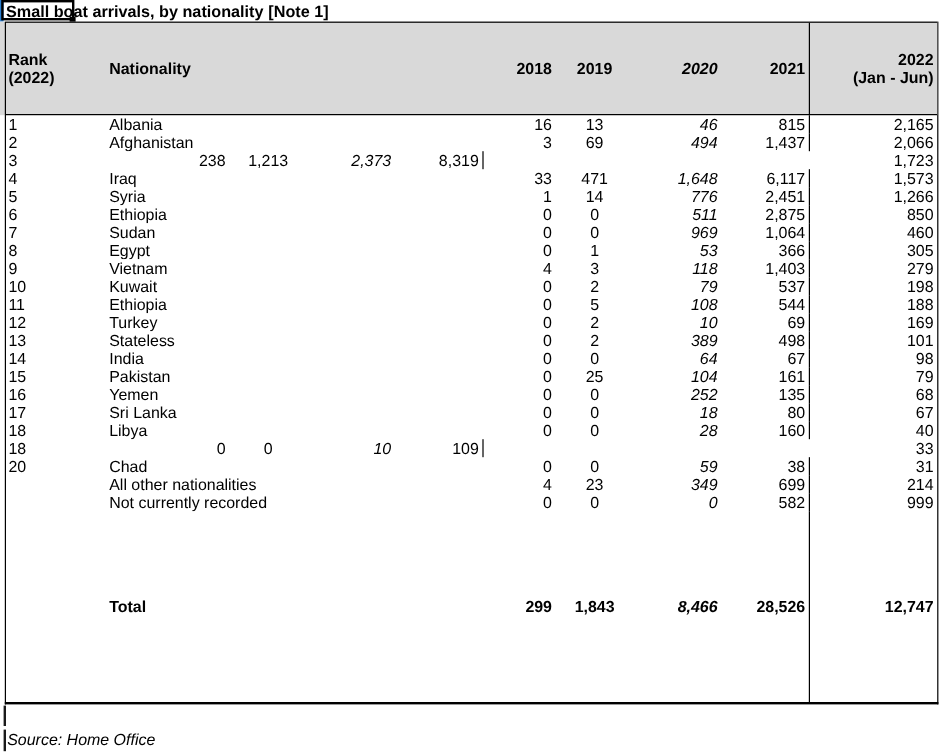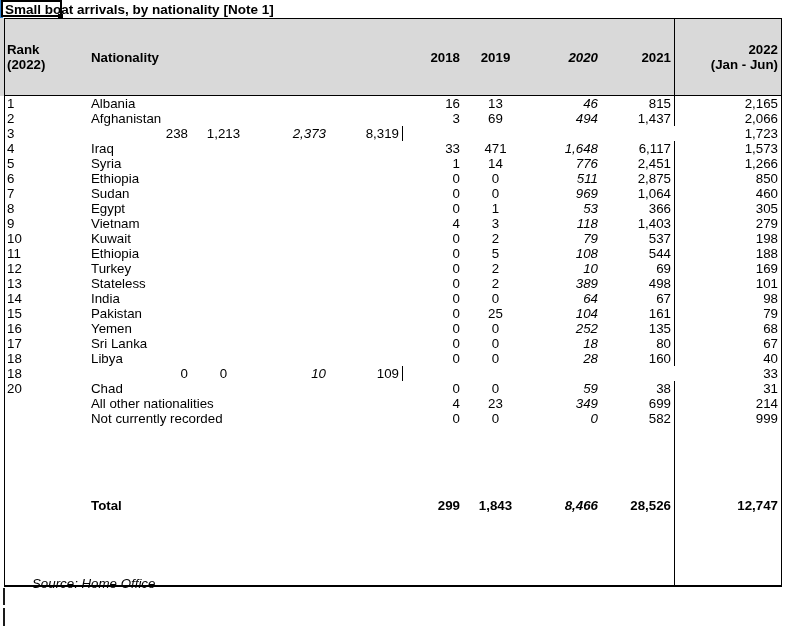--- a/index.html
+++ b/index.html
@@ -78,23 +78,23 @@
   .c-y1 { width: 68px; text-align: center; }
   .c-y2 { width: 70px; font-style: italic; }
   .c-y3 { width: 73px; text-align: right; }
   .c-y4 { flex: 1; border-left: 1.5px solid #000000; align-self: stretch;
           display: flex; align-items: center; justify-content: flex-end; }
   .thead .cell { white-space: pre-line; }
   .thead .c-y4 { text-align: right; }
 
   
   .source-row {
-    position: absolute; left: 6px; top: 573px; height: 20px;
+    position: absolute; left: 6px; top: 606px; height: 20px;
     display: flex; align-items: center;
-    font-size: 13.3px; font-style: italic; padding-left: 26px;
+    font-size: 13.3px; font-style: italic;
   }
   .border-stub {
     position: absolute; left: 3px; width: 1.5px; background: #1a1a1a;
   }
   .stub-1 { top: 588px; height: 17px; }
   .stub-2 { top: 608px; height: 18px; }
 </style>
 </head>
 <body>
 

